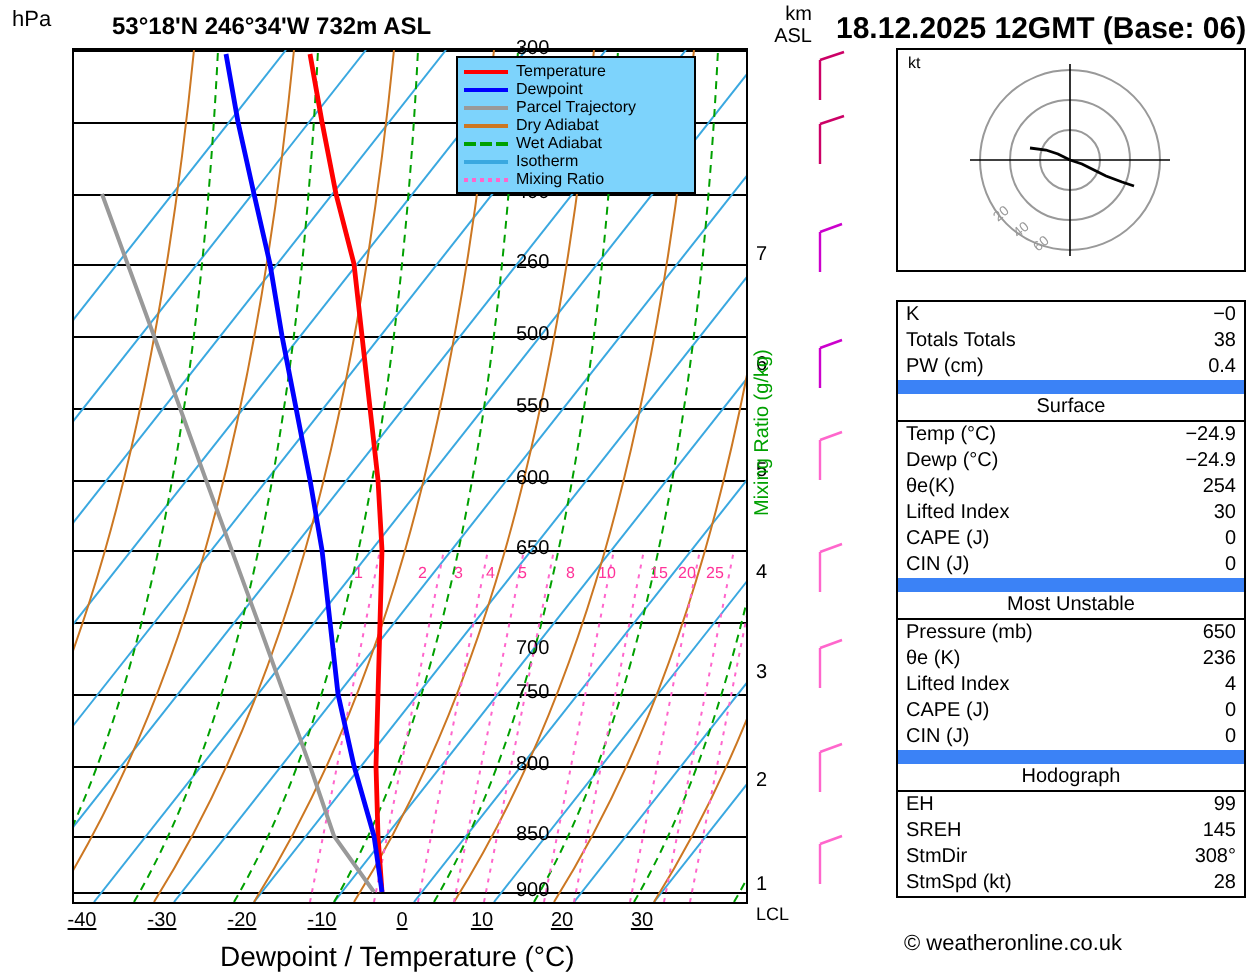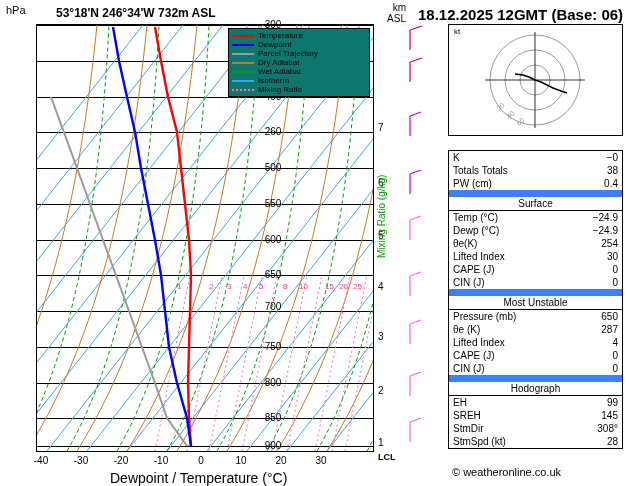--- a/index.html
+++ b/index.html
@@ -5,28 +5,28 @@
   html,body{margin:0;padding:0;}
   body{width:629px;height:486px;background:#fff;font-family:"Liberation Sans",sans-serif;position:relative;overflow:hidden;}
   .abs{position:absolute;}
   
   #hpa-label{left:6px;top:4px;font-size:11px;color:#000;}
   #skew-title{left:56px;top:6px;font-size:12px;font-weight:bold;color:#000;}
   #km-label{left:384px;top:2px;font-size:10px;color:#000;text-align:right;width:22px;line-height:11px;}
   #date-title{left:418px;top:6px;font-size:15px;font-weight:bold;color:#000;}
   
   #plot-frame{left:36px;top:24px;width:338px;height:428px;border:1px solid #000;box-sizing:border-box;overflow:hidden;background:#fff;}
-  .ytick{position:absolute;right:341px;font-size:10px;color:#000;text-align:center;width:30px;}
-  .xtick{position:absolute;font-size:10px;color:#000;text-align:center;width:30px;top:455px;}
+  .ytick{position:absolute;right:341px;font-size:10px;color:#000;text-align:left;width:30px;}
+  .xtick{position:absolute;font-size:10px;color:#000;text-align:center;width:30px;top:455px;text-decoration:underline;}
   #xaxis-title{left:110px;top:470px;font-size:14px;color:#000;}
   
   .kmtick{position:absolute;left:378px;font-size:10px;color:#000;}
   #mixing-label{position:absolute;left:376px;top:258px;font-size:10px;color:#00a000;transform:rotate(-90deg);transform-origin:left top;white-space:nowrap;}
   
-  #legend{left:228px;top:28px;width:142px;background:#0f766e;border:1px solid #000;font-size:8px;padding:2px 3px;box-sizing:border-box;}
+  #legend{left:228px;top:28px;width:120px;background:#7dd3fc;border:1px solid #000;font-size:8px;padding:2px 3px;box-sizing:border-box;}
   #legend .row{display:flex;align-items:center;height:9px;}
   #legend .sw{width:22px;height:0;border-top-width:2px;border-top-style:solid;margin-right:4px;}
   
   #hodo-box{left:448px;top:24px;width:175px;height:112px;border:1px solid #000;box-sizing:border-box;background:#fff;}
   #hodo-kt{left:454px;top:27px;font-size:8px;color:#000;}
   
   #info-table{left:448px;top:150px;width:175px;border:1px solid #000;box-sizing:border-box;background:#fff;font-size:10px;}
   #info-table .r{display:flex;justify-content:space-between;padding:0 4px;height:13px;line-height:13px;}
   #info-table .hdr{text-align:center;display:block;height:13px;line-height:13px;border-top:7px solid #3b82f6;border-bottom:1px solid #000;}
   #credit{left:452px;top:466px;font-size:11px;color:#000;}
@@ -133,21 +133,21 @@
 </div>
 
 <div class="abs ytick" style="top:19px">300</div>
 <div class="abs ytick" style="top:55px">350</div>
 <div class="abs ytick" style="top:91px">400</div>
 <div class="abs ytick" style="top:126px">260</div>
 <div class="abs ytick" style="top:162px">500</div>
 <div class="abs ytick" style="top:198px">550</div>
 <div class="abs ytick" style="top:234px">600</div>
 <div class="abs ytick" style="top:269px">650</div>
-<div class="abs ytick" style="top:301px">700</div>
+<div class="abs ytick" style="top:319px">700</div>
 <div class="abs ytick" style="top:341px">750</div>
 <div class="abs ytick" style="top:377px">800</div>
 <div class="abs ytick" style="top:412px">850</div>
 <div class="abs ytick" style="top:440px">900</div>
 
 <div class="abs xtick" style="left:26px">-40</div>
 <div class="abs xtick" style="left:66px">-30</div>
 <div class="abs xtick" style="left:106px">-20</div>
 <div class="abs xtick" style="left:146px">-10</div>
 <div class="abs xtick" style="left:186px">0</div>
@@ -156,21 +156,21 @@
 <div class="abs xtick" style="left:306px">30</div>
 <div class="abs" id="xaxis-title">Dewpoint / Temperature (°C)</div>
 
 <div class="abs kmtick" style="top:437px">1</div>
 <div class="abs kmtick" style="top:385px">2</div>
 <div class="abs kmtick" style="top:331px">3</div>
 <div class="abs kmtick" style="top:281px">4</div>
 <div class="abs kmtick" style="top:230px">5</div>
 <div class="abs kmtick" style="top:177px">6</div>
 <div class="abs kmtick" style="top:122px">7</div>
-<div class="abs" style="left:378px;top:452px;font-size:9px;color:#000;font-weight:bold;">LCL</div>
+<div class="abs" style="left:378px;top:452px;font-size:9px;color:#000;">LCL</div>
 <div id="mixing-label">Mixing Ratio (g/kg)</div>
 
 <svg class="abs" style="left:396px;top:24px;" width="28" height="430">
   <g stroke="#cc0066" stroke-width="1.2" fill="none">
     <line x1="14" y1="6" x2="14" y2="26"></line>
       <line x1="14" y1="6" x2="26" y2="2"></line>
     <line x1="14" y1="38" x2="14" y2="58"></line>
       <line x1="14" y1="38" x2="26" y2="34"></line>
   </g>
   <g stroke="#cc00cc" stroke-width="1.2" fill="none">
@@ -286,21 +286,21 @@
       <span>0</span>
     </div>
 
   <div class="hdr">Most Unstable</div>
   <div class="r">
       <span>Pressure (mb)</span>
       <span>650</span>
     </div>
   <div class="r">
       <span>θe (K)</span>
-      <span>287</span>
+      <span>236</span>
     </div>
   <div class="r">
       <span>Lifted Index</span>
       <span>4</span>
     </div>
   <div class="r">
       <span>CAPE (J)</span>
       <span>0</span>
     </div>
   <div class="r">

